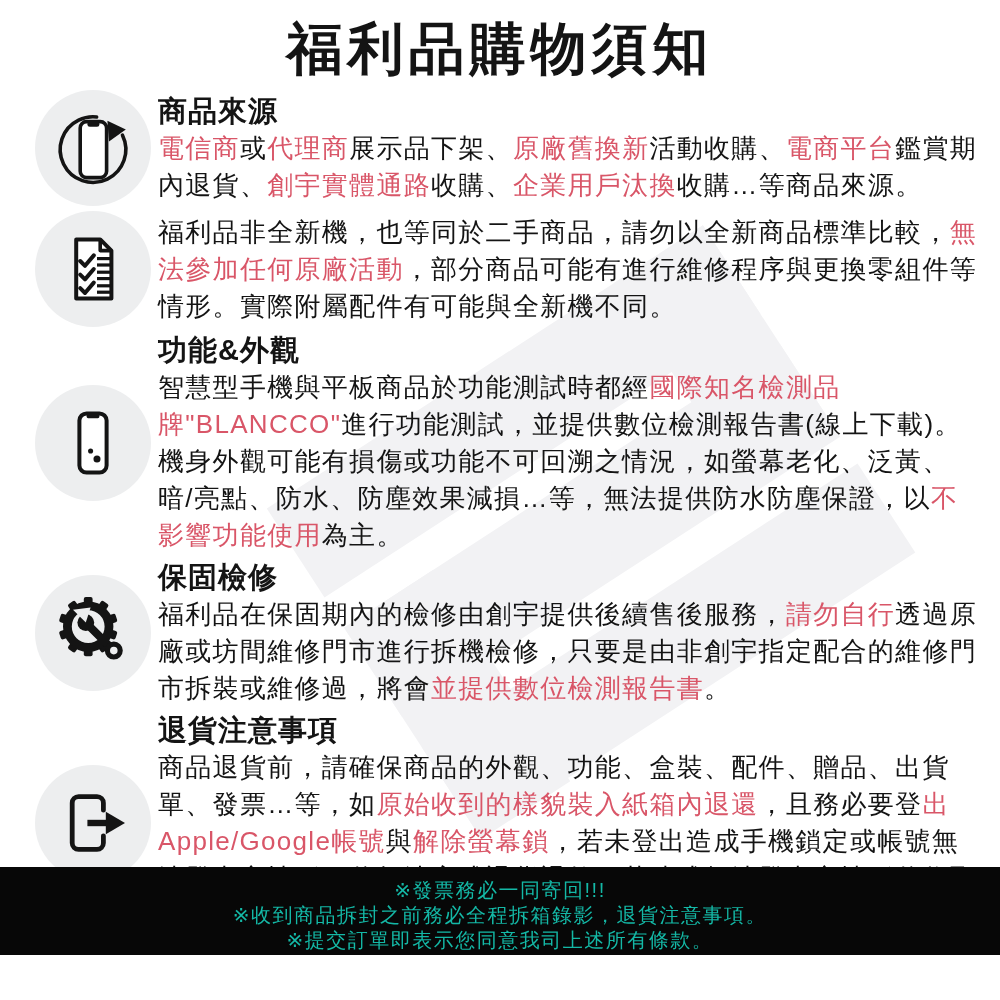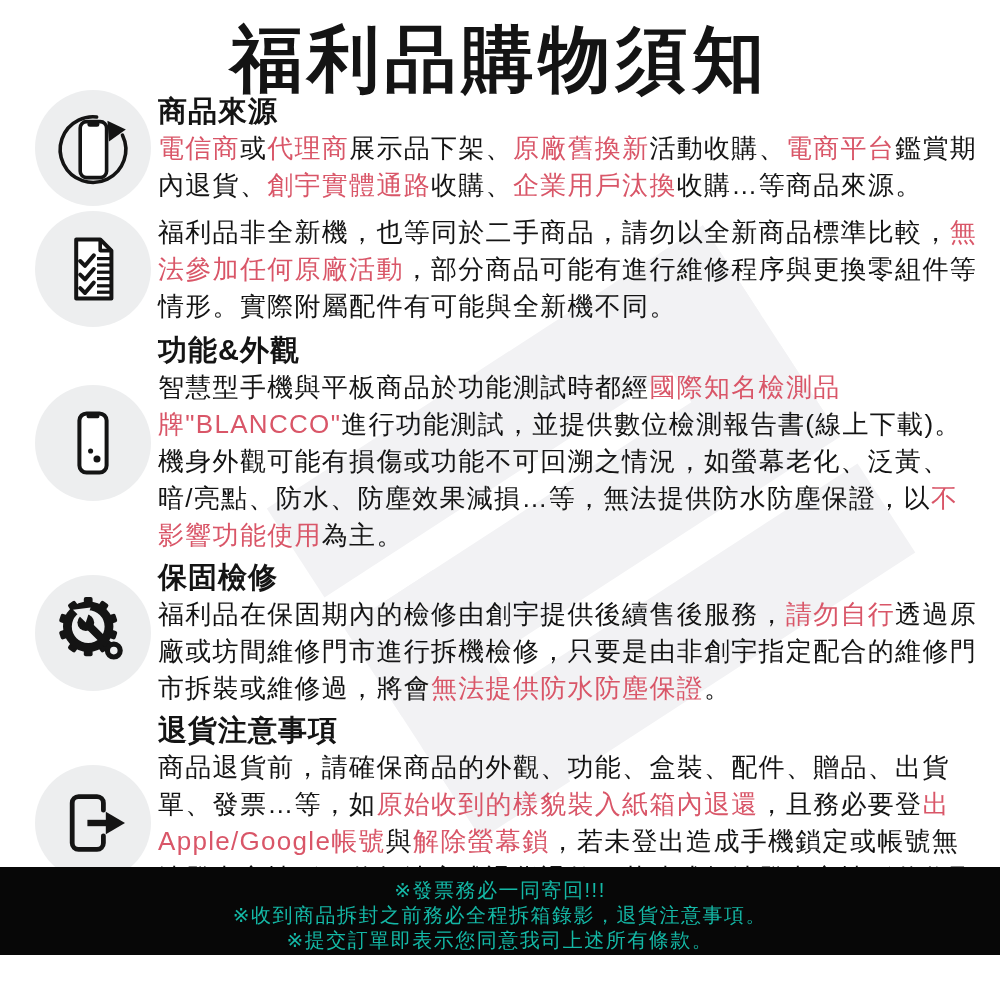--- a/index.html
+++ b/index.html
@@ -13,21 +13,21 @@
   html,body{margin:0;padding:0;}
   body{
     width:1000px;height:1000px;background:#ffffff;color:var(--ink);
     font-family:"Liberation Sans","DejaVu Sans",sans-serif;
     position:relative;overflow:hidden;
   }
   .watermark{position:absolute;top:0;left:0;z-index:0;}
   .content{position:relative;z-index:1;}
   .page-title{
     margin:0;padding-top:14px;height:88px;text-align:center;
-    font-size:72px;font-weight:bold;letter-spacing:5px;line-height:1.25;
+    font-size:56px;font-weight:bold;letter-spacing:5px;line-height:1.25;
   }
   .sections{padding:2px 15px 16px 28px;}
   .section{display:flex;align-items:center;margin-bottom:5px;}
   .icon-wrap{flex:0 0 130px;display:flex;justify-content:center;align-items:center;}
   .icon-circle{
     width:116px;height:116px;border-radius:50%;background:var(--icon-bg);
     display:flex;align-items:center;justify-content:center;
   }
   .icon-circle svg{width:80px;height:80px;display:block;}
   .section-text{flex:1;min-width:0;}
@@ -136,21 +136,21 @@
             </g>
             <circle cx="41" cy="37" r="10.5" fill="#141414"></circle>
             <polygon points="41,37 25,21 47,18" fill="#edeeef"></polygon>
             <line x1="45" y1="41" x2="73" y2="69" stroke="#141414" stroke-width="10" stroke-linecap="round"></line>
             <circle cx="76" cy="72" r="8" fill="#edeeef" stroke="#141414" stroke-width="6.5"></circle>
           </svg>
         </div>
       </div>
       <div class="section-text">
         <h2 class="section-heading">保固檢修</h2>
-        <p class="section-body"><span>福利品在保固期內的檢修由創宇提供後續售後服務，</span><span class="hl">請勿自行</span><span>透過原廠或坊間維修門市進行拆機檢修，只要是由非創宇指定配合的維修門市拆裝或維修過，將會</span><span class="hl">無法提供防水防塵保證</span><span>。</span></p>
+        <p class="section-body"><span>福利品在保固期內的檢修由創宇提供後續售後服務，</span><span class="hl">請勿自行</span><span>透過原廠或坊間維修門市進行拆機檢修，只要是由非創宇指定配合的維修門市拆裝或維修過，將會</span><span class="hl">並提供數位檢測報告書</span><span>。</span></p>
       </div>
     </div>
 
     <div class="section">
       <div class="icon-wrap">
         <div class="icon-circle">
           <svg viewBox="0 0 100 100">
             <path d="M63,34 v-9 a8,8 0 0 0 -8,-8 h-23 a8,8 0 0 0 -8,8 v50 a8,8 0 0 0 8,8 h23 a8,8 0 0 0 8,-8 v-9" fill="none" stroke="#141414" stroke-width="6" stroke-linecap="round"></path>
             <line x1="43" y1="50" x2="70" y2="50" stroke="#141414" stroke-width="8"></line>
             <polygon points="66,36 90,50 66,64" fill="#141414"></polygon>

